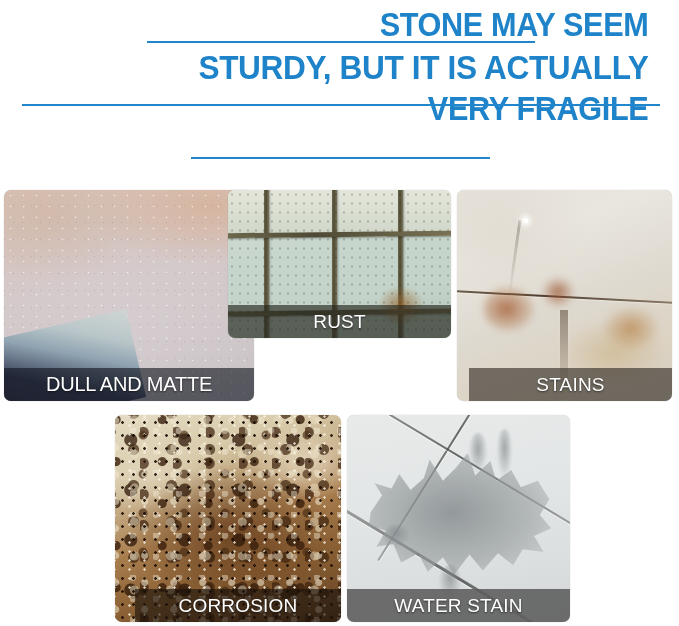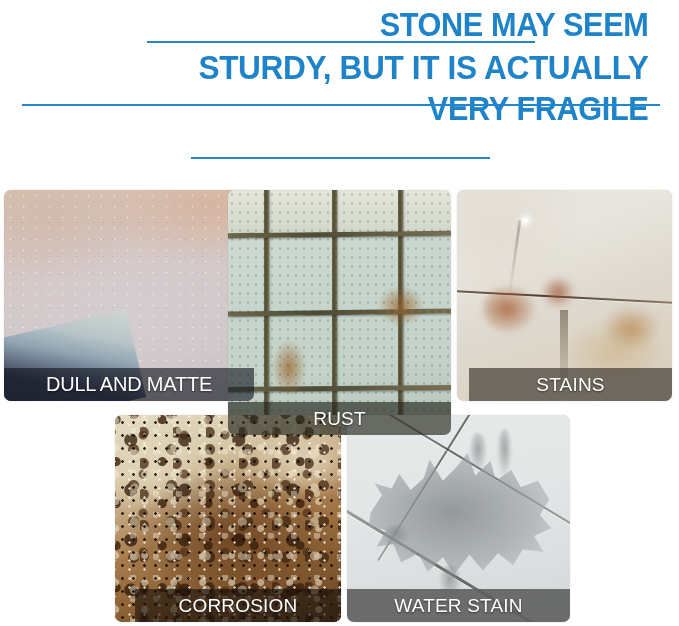--- a/index.html
+++ b/index.html
@@ -82,21 +82,21 @@
   .caption.dark   { background: rgba(20,22,32,0.62); }
   .caption.olive  { background: rgba(38,40,30,0.66); }
   .caption.warm   { background: rgba(58,52,44,0.66); margin-left: 12px; }
   .caption.brown  { background: rgba(26,18,12,0.62); margin-left: 20px; }
   .caption.grey   { background: rgba(92,92,92,0.88); }
 
   .caption.big { font-size: 20px; letter-spacing: -0.2px; }
 
   
   #tile-dull   { left: 4px;   top: 190px; width: 250px; height: 211px; }
-  #tile-rust   { left: 228px; top: 190px; width: 223px; height: 245px; }
+  #tile-rust   { left: 228px; top: 190px; width: 223px; height: 148px; }
   #tile-stains { left: 457px; top: 190px; width: 215px; height: 211px; }
   
   #tile-corrosion  { left: 115px; top: 415px; width: 226px; height: 207px; }
   #tile-waterstain { left: 347px; top: 415px; width: 223px; height: 207px; padding-left: 48px; }
 
   
   .art-dull {
     background:
       radial-gradient(ellipse 70% 40% at 82% 8%,  rgba(214,176,150,0.75), rgba(214,176,150,0) 70%),
       radial-gradient(ellipse 60% 45% at 18% 12%, rgba(205,178,160,0.55), rgba(205,178,160,0) 70%),

